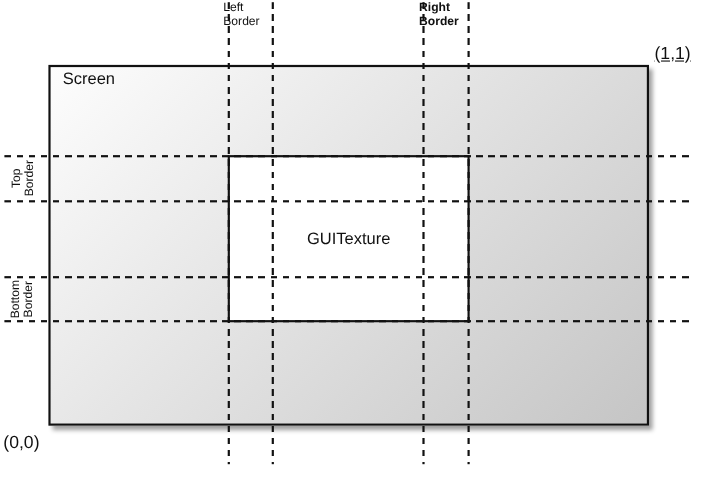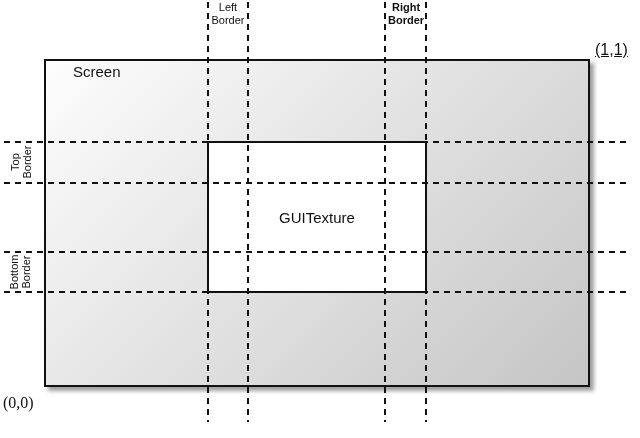--- a/index.html
+++ b/index.html
@@ -18,21 +18,21 @@
     position: absolute;
     left: 44px; top: 59px;
     width: 546px; height: 328px;
     box-sizing: border-box;
     border: 2px solid var(--line, #111);
     background: linear-gradient(135deg, var(--grad-start, #fdfdfd) 0%, var(--grad-end, #c5c5c5) 100%);
     box-shadow: 4px 4px 4px rgba(0,0,0,0.38);
   }
   .screen-label {
     position: absolute;
-    left: 27px; top: 2px;
+    left: 11px; top: 2px;
     font-size: 15px;
     color: #111;
   }
 
   
   .texture-rect {
     position: absolute;
     left: 207px; top: 141px;
     width: 220px; height: 152px;
     box-sizing: border-box;
@@ -62,21 +62,20 @@
   .h1 { top: 141px; }
   .h2 { top: 182px; }
   .h3 { top: 251px; }
   .h4 { top: 291px; }
 
   
   .top-label {
     position: absolute;
     top: 1px;
     width: 50px;
-    text-align: center;
     font-size: 11px;
     line-height: 13px;
     background: transparent;
   }
   .top-label span { display: block; }
   .lbl-left  { left: 203px; }
   .lbl-right { left: 381px; font-weight: bold; }
 
   
   .rot-label {
@@ -90,21 +89,21 @@
   .rot-label span { display: block; }
   .lbl-top    { left: 21px; top: 162px; }
   .lbl-bottom { left: 20px; top: 272px; }
 
   
   .coord {
     position: absolute;
     font-size: 16px;
     color: #111;
   }
-  .coord-origin { left: 3px;  top: 394px; font-family: Liberation Serif, serif; }
+  .coord-origin { left: 3px;  top: 394px; }
   .coord-max    { left: 595px; top: 41px; text-decoration: underline; }
 </style>
 </head>
 <body>
 
 <div class="stage">
 
   <div class="screen-rect">
     <span class="screen-label">Screen</span>
   </div>

